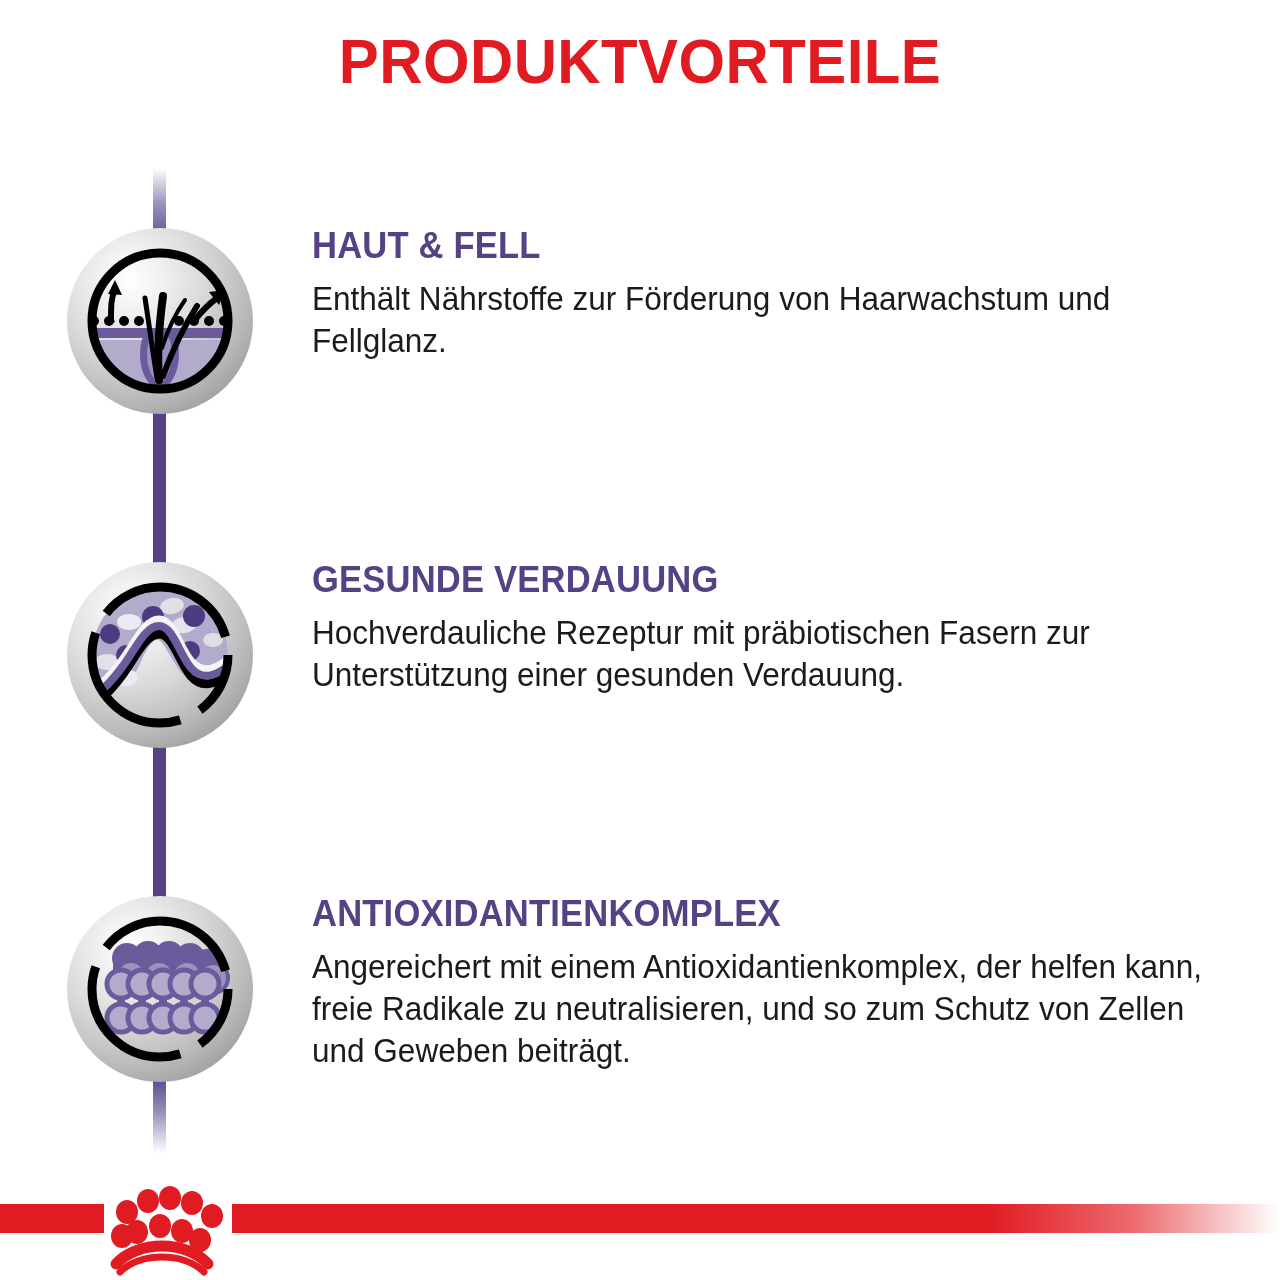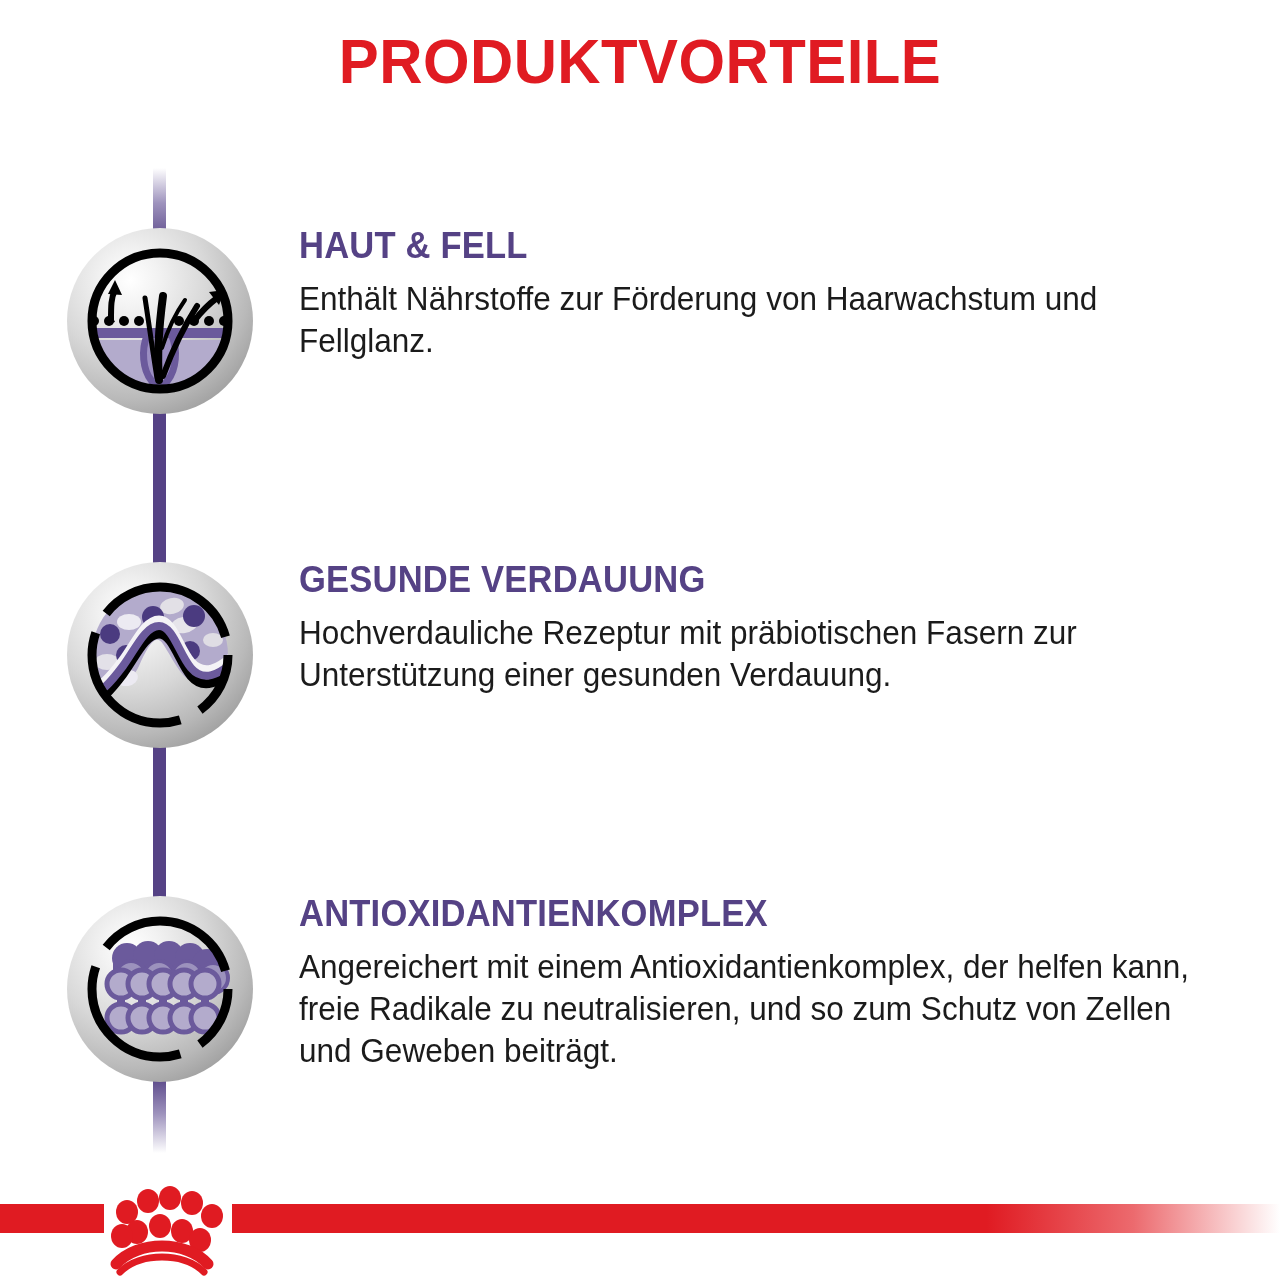--- a/index.html
+++ b/index.html
@@ -91,21 +91,21 @@
   .icon-svg {
     position: absolute;
     inset: 0;
     width: 186px;
     height: 186px;
   }
 
   
   .text-block {
     position: absolute;
-    left: 299px;
+    left: 312px;
     top: 0;
     width: 930px;
   }
 
   .benefit-heading {
     color: #554285;
     font-family: "Liberation Sans", sans-serif;
     font-weight: bold;
     font-size: 36px;
     letter-spacing: 0.2px;

